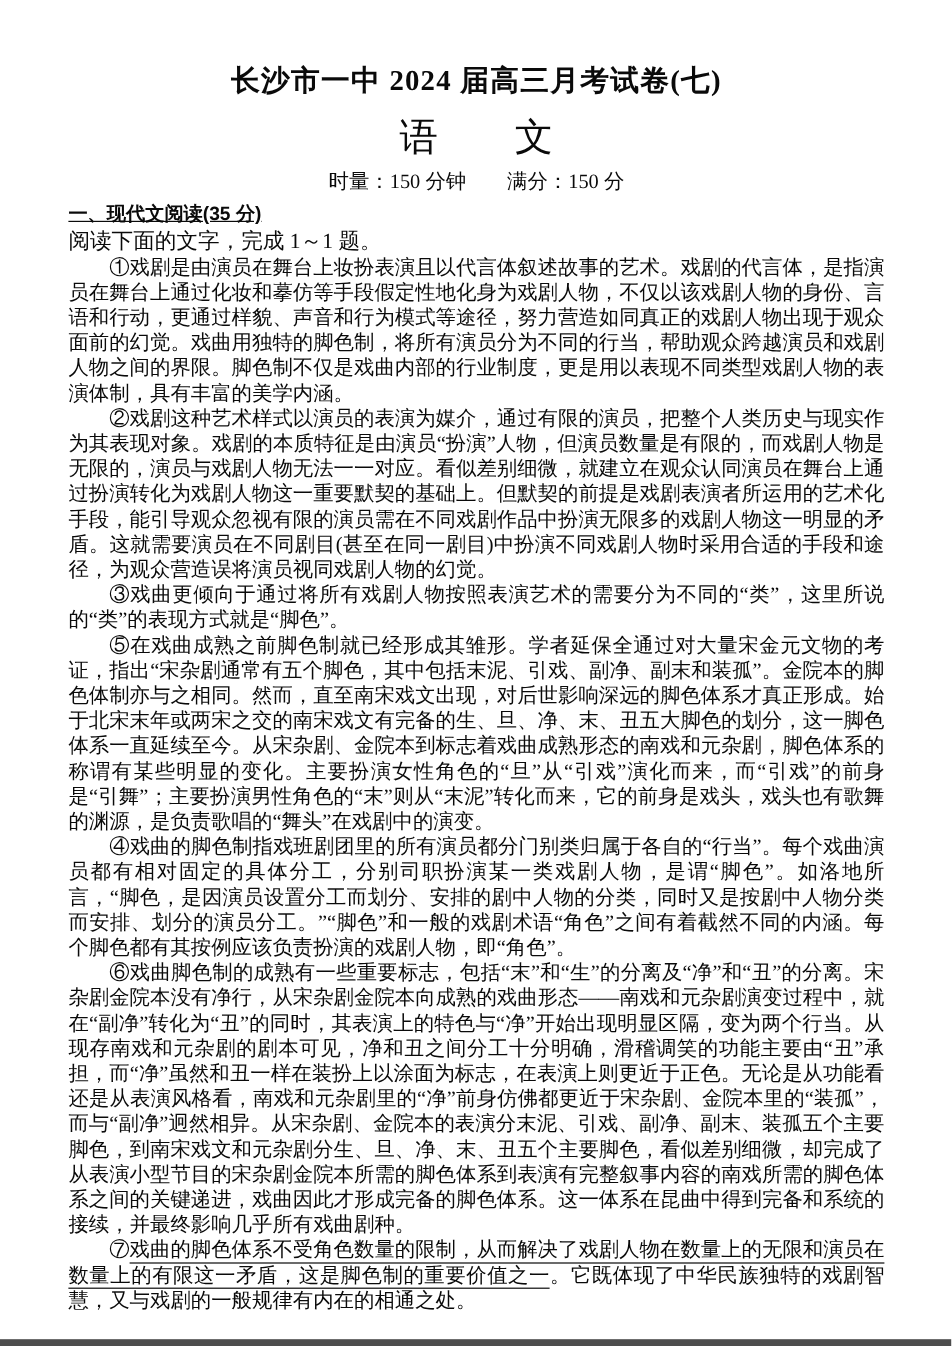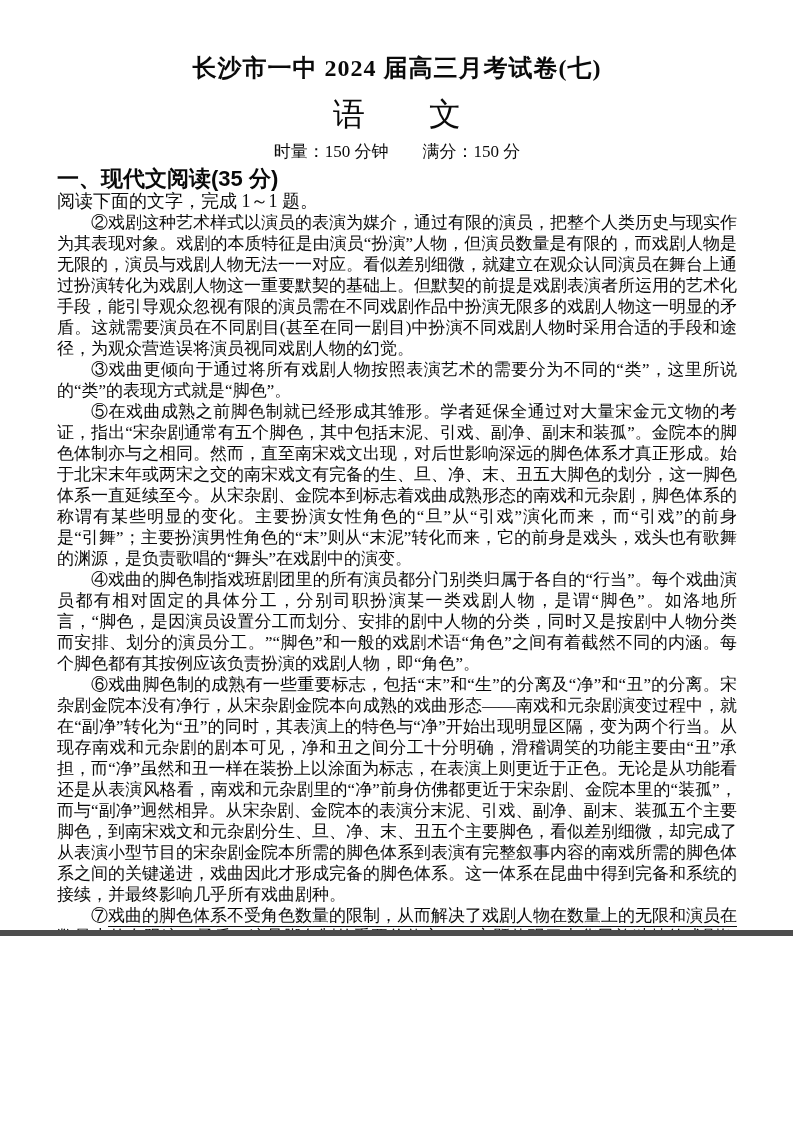--- a/index.html
+++ b/index.html
@@ -3,21 +3,21 @@
 <meta charset="utf-8">
 <style>
   html, body {
     margin: 0;
     padding: 0;
     background: #ffffff;
   }
   .page {
     position: relative;
     width: 793px;
-    height: 936px;
+    height: 1122px;
     box-sizing: border-box;
     background: #ffffff;
     color: #0a0a0a;
     padding: 52px 56px 0 57px;
     overflow: hidden;
     font-family: "Liberation Serif", serif;
   }
   .doc-title {
     text-align: center;
     font-weight: bold;
@@ -36,23 +36,24 @@
   .doc-meta {
     text-align: center;
     font-weight: normal;
     font-size: 17px;
     line-height: 20px;
     margin: 10px 0 0 0;
   }
   .sec-heading {
     font-family: "Liberation Sans", sans-serif;
     font-weight: bold;
-    font-size: 22px;
+    font-size: 16px;
     line-height: 22px;
     margin: 6px 0 0 0;
+    text-decoration: underline;
   }
   .sec-sub {
     font-size: 18px;
     line-height: 22px;
     margin: 0;
   }
   .sec-instruction {
     font-size: 18px;
     line-height: 22px;
     margin: 0;
@@ -98,20 +99,21 @@
 
   <p class="doc-meta">时量：150 分钟　　满分：150 分</p>
 
   <p class="sec-heading">一、现代文阅读(35 分)</p>
 
 
   <p class="sec-instruction">阅读下面的文字，完成 1～1 题。</p>
 
 
   <div class="body-text">
+    <p class="body-para">①戏剧是由演员在舞台上妆扮表演且以代言体叙述故事的艺术。戏剧的代言体，是指演员在舞台上通过化妆和摹仿等手段假定性地化身为戏剧人物，不仅以该戏剧人物的身份、言语和行动，更通过样貌、声音和行为模式等途径，努力营造如同真正的戏剧人物出现于观众面前的幻觉。戏曲用独特的脚色制，将所有演员分为不同的行当，帮助观众跨越演员和戏剧人物之间的界限。脚色制不仅是戏曲内部的行业制度，更是用以表现不同类型戏剧人物的表演体制，具有丰富的美学内涵。</p>
     <p class="body-para">②戏剧这种艺术样式以演员的表演为媒介，通过有限的演员，把整个人类历史与现实作为其表现对象。戏剧的本质特征是由演员“扮演”人物，但演员数量是有限的，而戏剧人物是无限的，演员与戏剧人物无法一一对应。看似差别细微，就建立在观众认同演员在舞台上通过扮演转化为戏剧人物这一重要默契的基础上。但默契的前提是戏剧表演者所运用的艺术化手段，能引导观众忽视有限的演员需在不同戏剧作品中扮演无限多的戏剧人物这一明显的矛盾。这就需要演员在不同剧目(甚至在同一剧目)中扮演不同戏剧人物时采用合适的手段和途径，为观众营造误将演员视同戏剧人物的幻觉。</p>
     <p class="body-para">③戏曲更倾向于通过将所有戏剧人物按照表演艺术的需要分为不同的“类”，这里所说的“类”的表现方式就是“脚色”。</p>
     <p class="body-para">⑤在戏曲成熟之前脚色制就已经形成其雏形。学者延保全通过对大量宋金元文物的考证，指出“宋杂剧通常有五个脚色，其中包括末泥、引戏、副净、副末和装孤”。金院本的脚色体制亦与之相同。然而，直至南宋戏文出现，对后世影响深远的脚色体系才真正形成。始于北宋末年或两宋之交的南宋戏文有完备的生、旦、净、末、丑五大脚色的划分，这一脚色体系一直延续至今。从宋杂剧、金院本到标志着戏曲成熟形态的南戏和元杂剧，脚色体系的称谓有某些明显的变化。主要扮演女性角色的“旦”从“引戏”演化而来，而“引戏”的前身是“引舞”；主要扮演男性角色的“末”则从“末泥”转化而来，它的前身是戏头，戏头也有歌舞的渊源，是负责歌唱的“舞头”在戏剧中的演变。</p>
     <p class="body-para">④戏曲的脚色制指戏班剧团里的所有演员都分门别类归属于各自的“行当”。每个戏曲演员都有相对固定的具体分工，分别司职扮演某一类戏剧人物，是谓“脚色”。如洛地所言，“脚色，是因演员设置分工而划分、安排的剧中人物的分类，同时又是按剧中人物分类而安排、划分的演员分工。”“脚色”和一般的戏剧术语“角色”之间有着截然不同的内涵。每个脚色都有其按例应该负责扮演的戏剧人物，即“角色”。</p>
     <p class="body-para">⑥戏曲脚色制的成熟有一些重要标志，包括“末”和“生”的分离及“净”和“丑”的分离。宋杂剧金院本没有净行，从宋杂剧金院本向成熟的戏曲形态——南戏和元杂剧演变过程中，就在“副净”转化为“丑”的同时，其表演上的特色与“净”开始出现明显区隔，变为两个行当。从现存南戏和元杂剧的剧本可见，净和丑之间分工十分明确，滑稽调笑的功能主要由“丑”承担，而“净”虽然和丑一样在装扮上以涂面为标志，在表演上则更近于正色。无论是从功能看还是从表演风格看，南戏和元杂剧里的“净”前身仿佛都更近于宋杂剧、金院本里的“装孤”，而与“副净”迥然相异。从宋杂剧、金院本的表演分末泥、引戏、副净、副末、装孤五个主要脚色，到南宋戏文和元杂剧分生、旦、净、末、丑五个主要脚色，看似差别细微，却完成了从表演小型节目的宋杂剧金院本所需的脚色体系到表演有完整叙事内容的南戏所需的脚色体系之间的关键递进，戏曲因此才形成完备的脚色体系。这一体系在昆曲中得到完备和系统的接续，并最终影响几乎所有戏曲剧种。</p>
     <p class="body-para"><span>⑦</span><span class="underlined">戏曲的脚色体系不受角色数量的限制，从而解决了戏剧人物在数量上的无限和演员在数量上的有限这一矛盾，这是脚色制的重要价值之一</span><span>。它既体现了中华民族独特的戏剧智慧，又与戏剧的一般规律有内在的相通之处。</span></p>
   </div>
 
   <div class="bottom-edge"></div>
 

